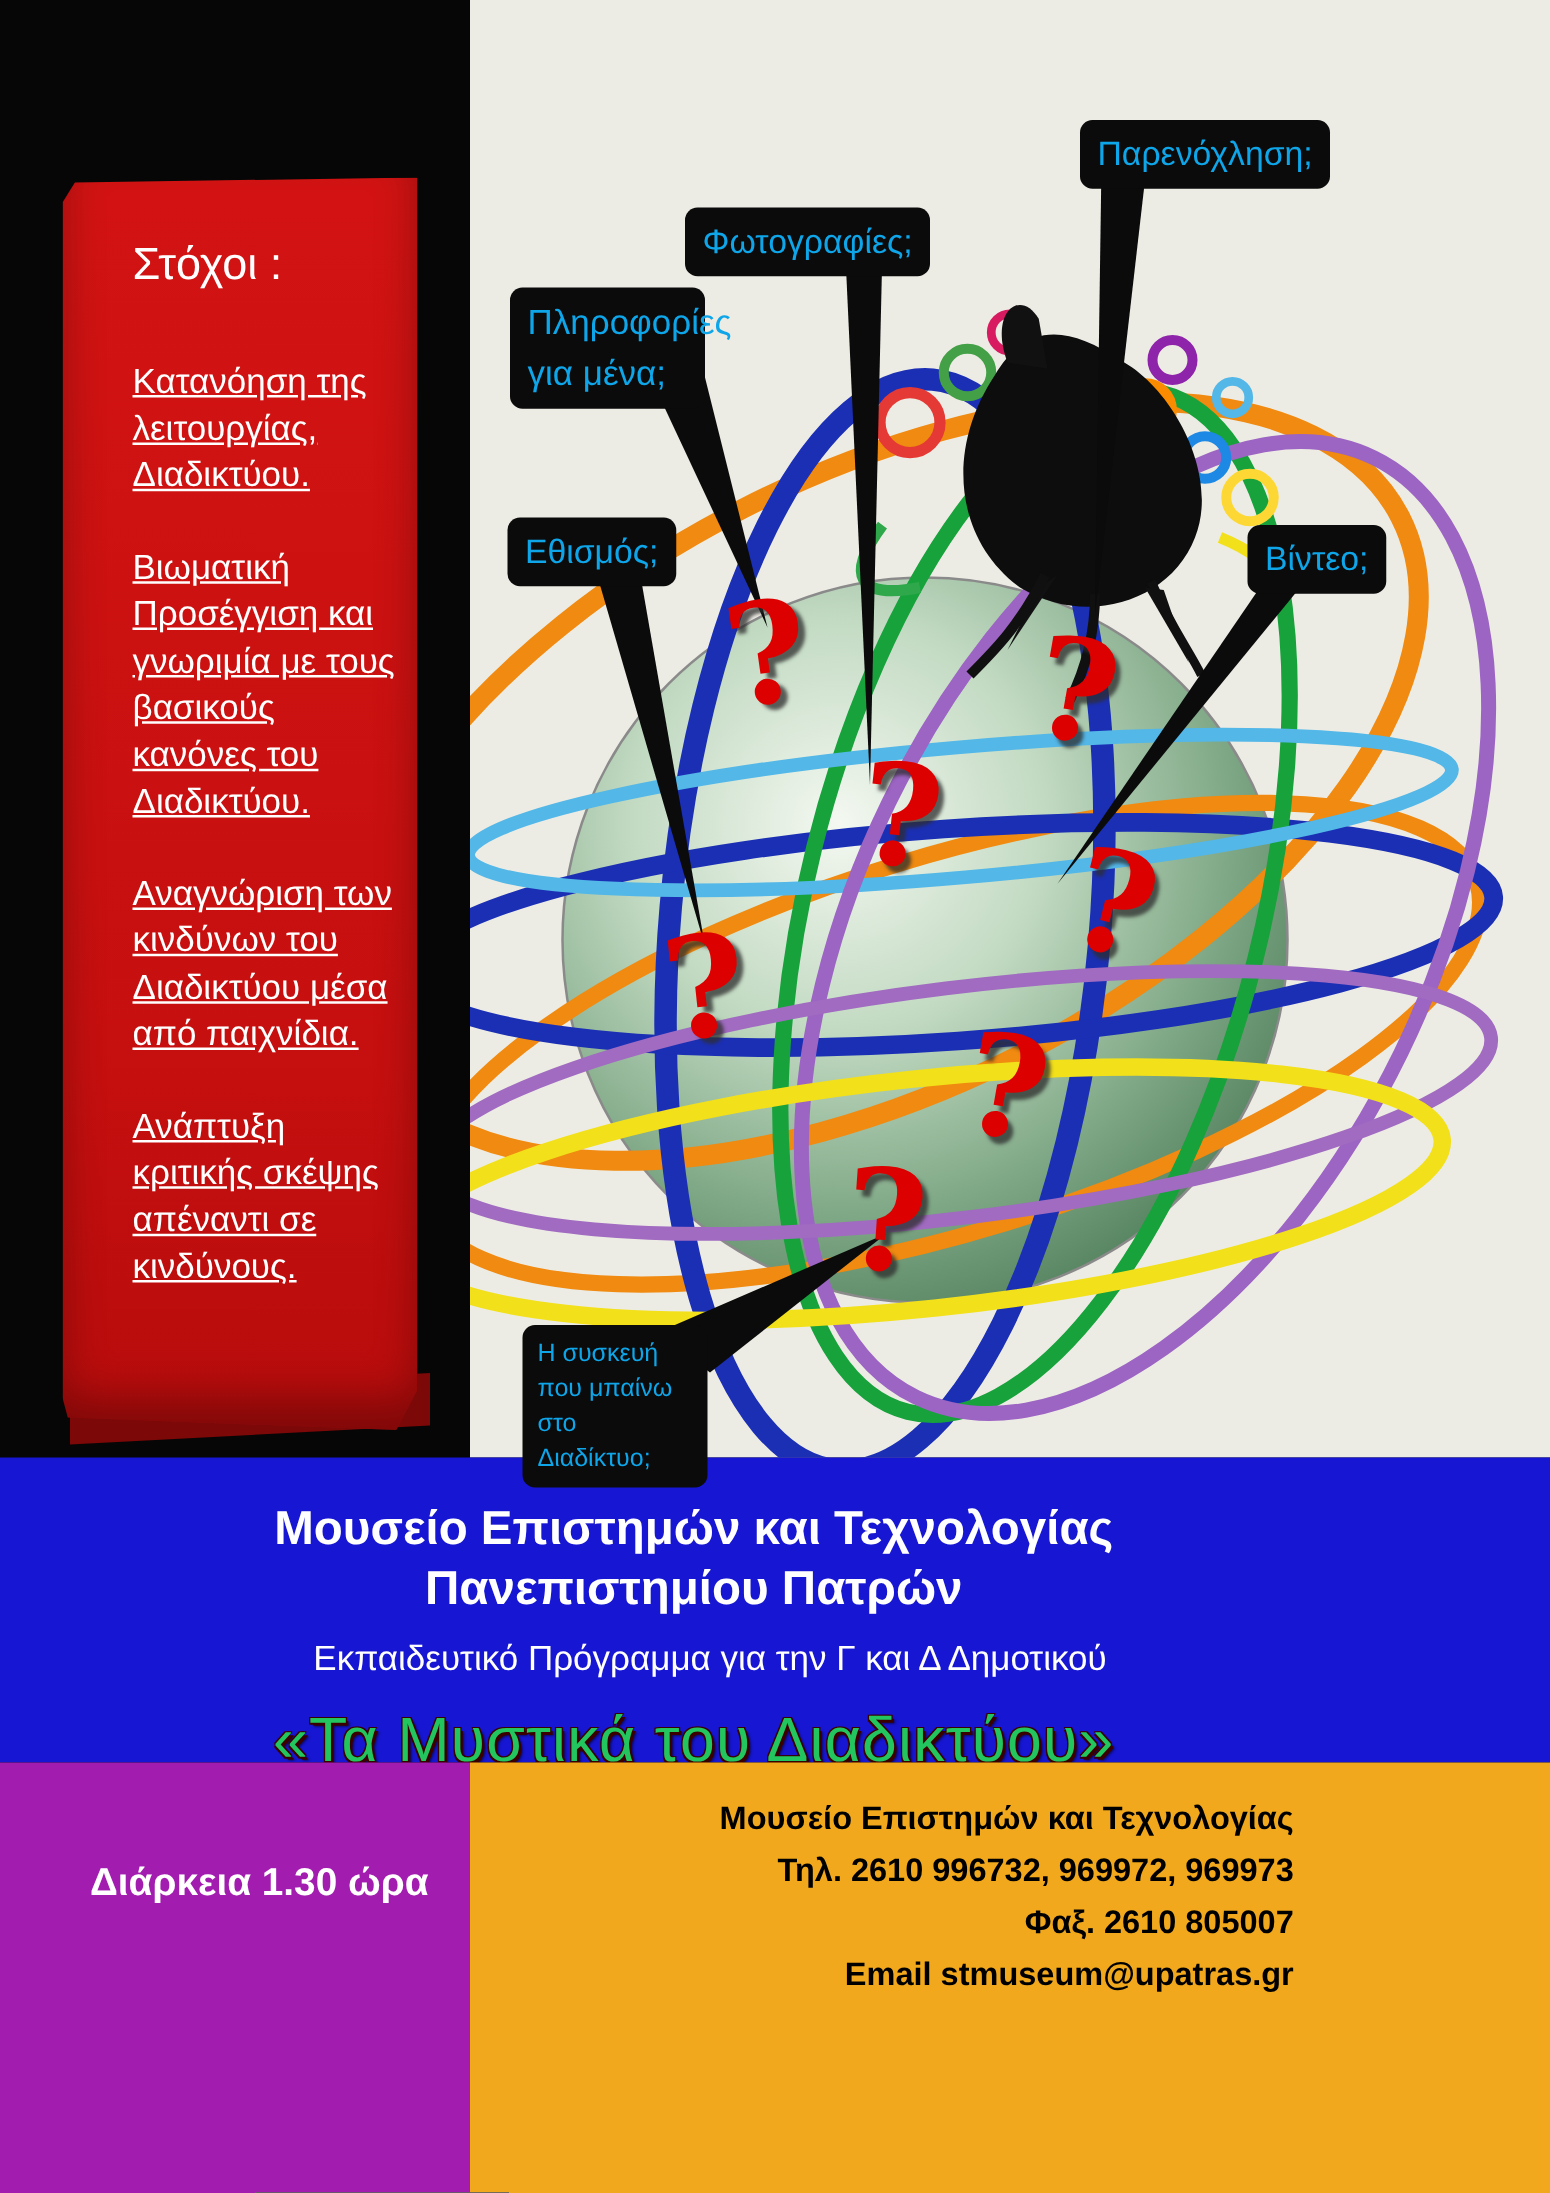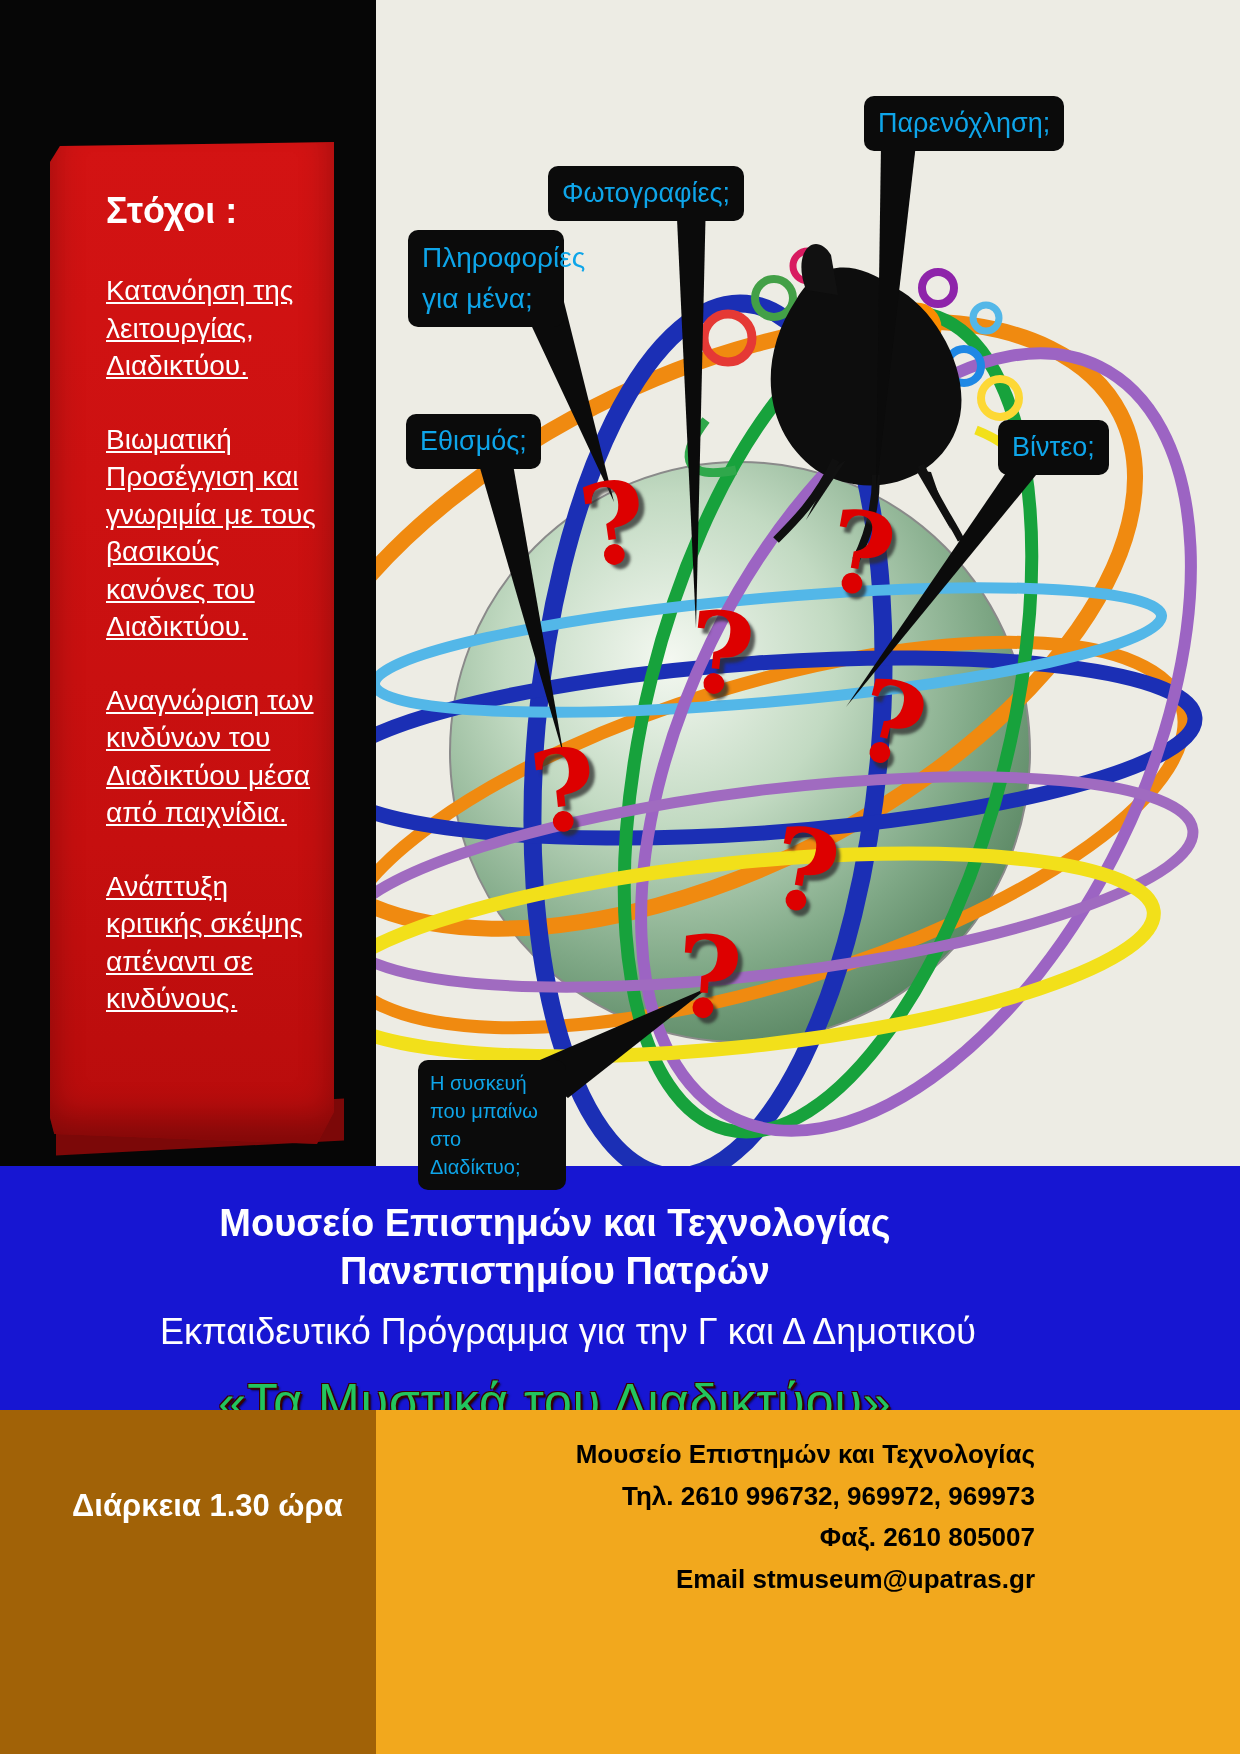--- a/index.html
+++ b/index.html
@@ -7,43 +7,43 @@
   .page{position:relative;width:1240px;height:1754px;overflow:hidden;background:#050505;}
 
   
   .left-col{position:absolute;left:0;top:0;width:376px;height:1166px;background:#060606;}
   .ribbon-fold{position:absolute;left:56px;top:1106px;width:288px;height:42px;background:#7c0808;transform:skewY(-3deg);}
   .ribbon{position:absolute;left:50px;top:142px;width:284px;height:1002px;
     background:linear-gradient(180deg,#d31313 0%,#c60f0f 70%,#b80c0c 100%);
     clip-path:polygon(0 2%,3.5% .4%,100% 0,100% 96.8%,94% 100%,1.5% 99%,0 97.4%);
     box-shadow:inset 0 -26px 34px rgba(0,0,0,.30);}
   .ribbon-inner{padding:48px 18px 0 56px;color:#fff;}
-  .goals-title{font-size:36px;font-weight:bold;margin-bottom:40px;}
+  .goals-title{font-size:36px;font-weight:normal;margin-bottom:54px;}
   .goal-item{font-size:28px;line-height:1.34;margin:16px 0 36px 0;text-decoration:underline;}
 
   
   .art-area{position:absolute;left:376px;top:0;width:864px;height:1166px;background:#edece4;}
   .art-svg{position:absolute;left:0;top:0;}
   .callout{position:absolute;background:#0b0b0b;color:#0ea5e9;border-radius:10px;
     padding:8px 14px;font-size:27px;line-height:1.45;z-index:5;}
   .callout.small{font-size:28px;}
   .callout.tiny{font-size:20px;line-height:1.4;padding:9px 12px;}
   .qmark{position:absolute;z-index:4;font-family:"DejaVu Serif",serif;font-weight:bold;
     font-size:112px;color:#dd0000;text-shadow:5px 5px 3px rgba(45,45,45,.75);line-height:1;}
 
   
   .blue-band{position:absolute;left:0;top:1166px;width:1240px;height:244px;background:#1716d2;color:#fff;}
   .band-inner{width:1110px;text-align:center;padding-top:34px;}
   .museum-line{font-size:38px;font-weight:bold;line-height:1.25;}
-  .program-line{font-size:36px;margin-top:16px;margin-left:26px;}
+  .program-line{font-size:28px;margin-top:16px;margin-left:26px;}
   .poster-title{font-size:50px;font-weight:normal;color:#22c55e;margin-top:20px;letter-spacing:1px;
     text-shadow:2px 2px 0 #3a0000,-1px -1px 0 #3a0000,1px -1px 0 #3a0000,-1px 1px 0 #3a0000,3px 3px 2px rgba(0,0,0,.55);}
 
   
-  .footer-left{position:absolute;left:0;top:1410px;width:376px;height:344px;background:#a16207;color:#fff;}
+  .footer-left{position:absolute;left:0;top:1410px;width:376px;height:344px;background:#a21caf;color:#fff;}
   .duration{position:absolute;left:72px;top:78px;font-size:31px;font-weight:bold;}
   .footer-right{position:absolute;left:376px;top:1410px;width:864px;height:344px;background:#f2a81d;color:#000;}
   .contact{ text-align:right;padding:24px 205px 0 0;font-size:26px;font-weight:bold;line-height:1.6;}
 </style>
 </head>
 <body>
 
 <div class="page">
 
   <div class="left-col">

